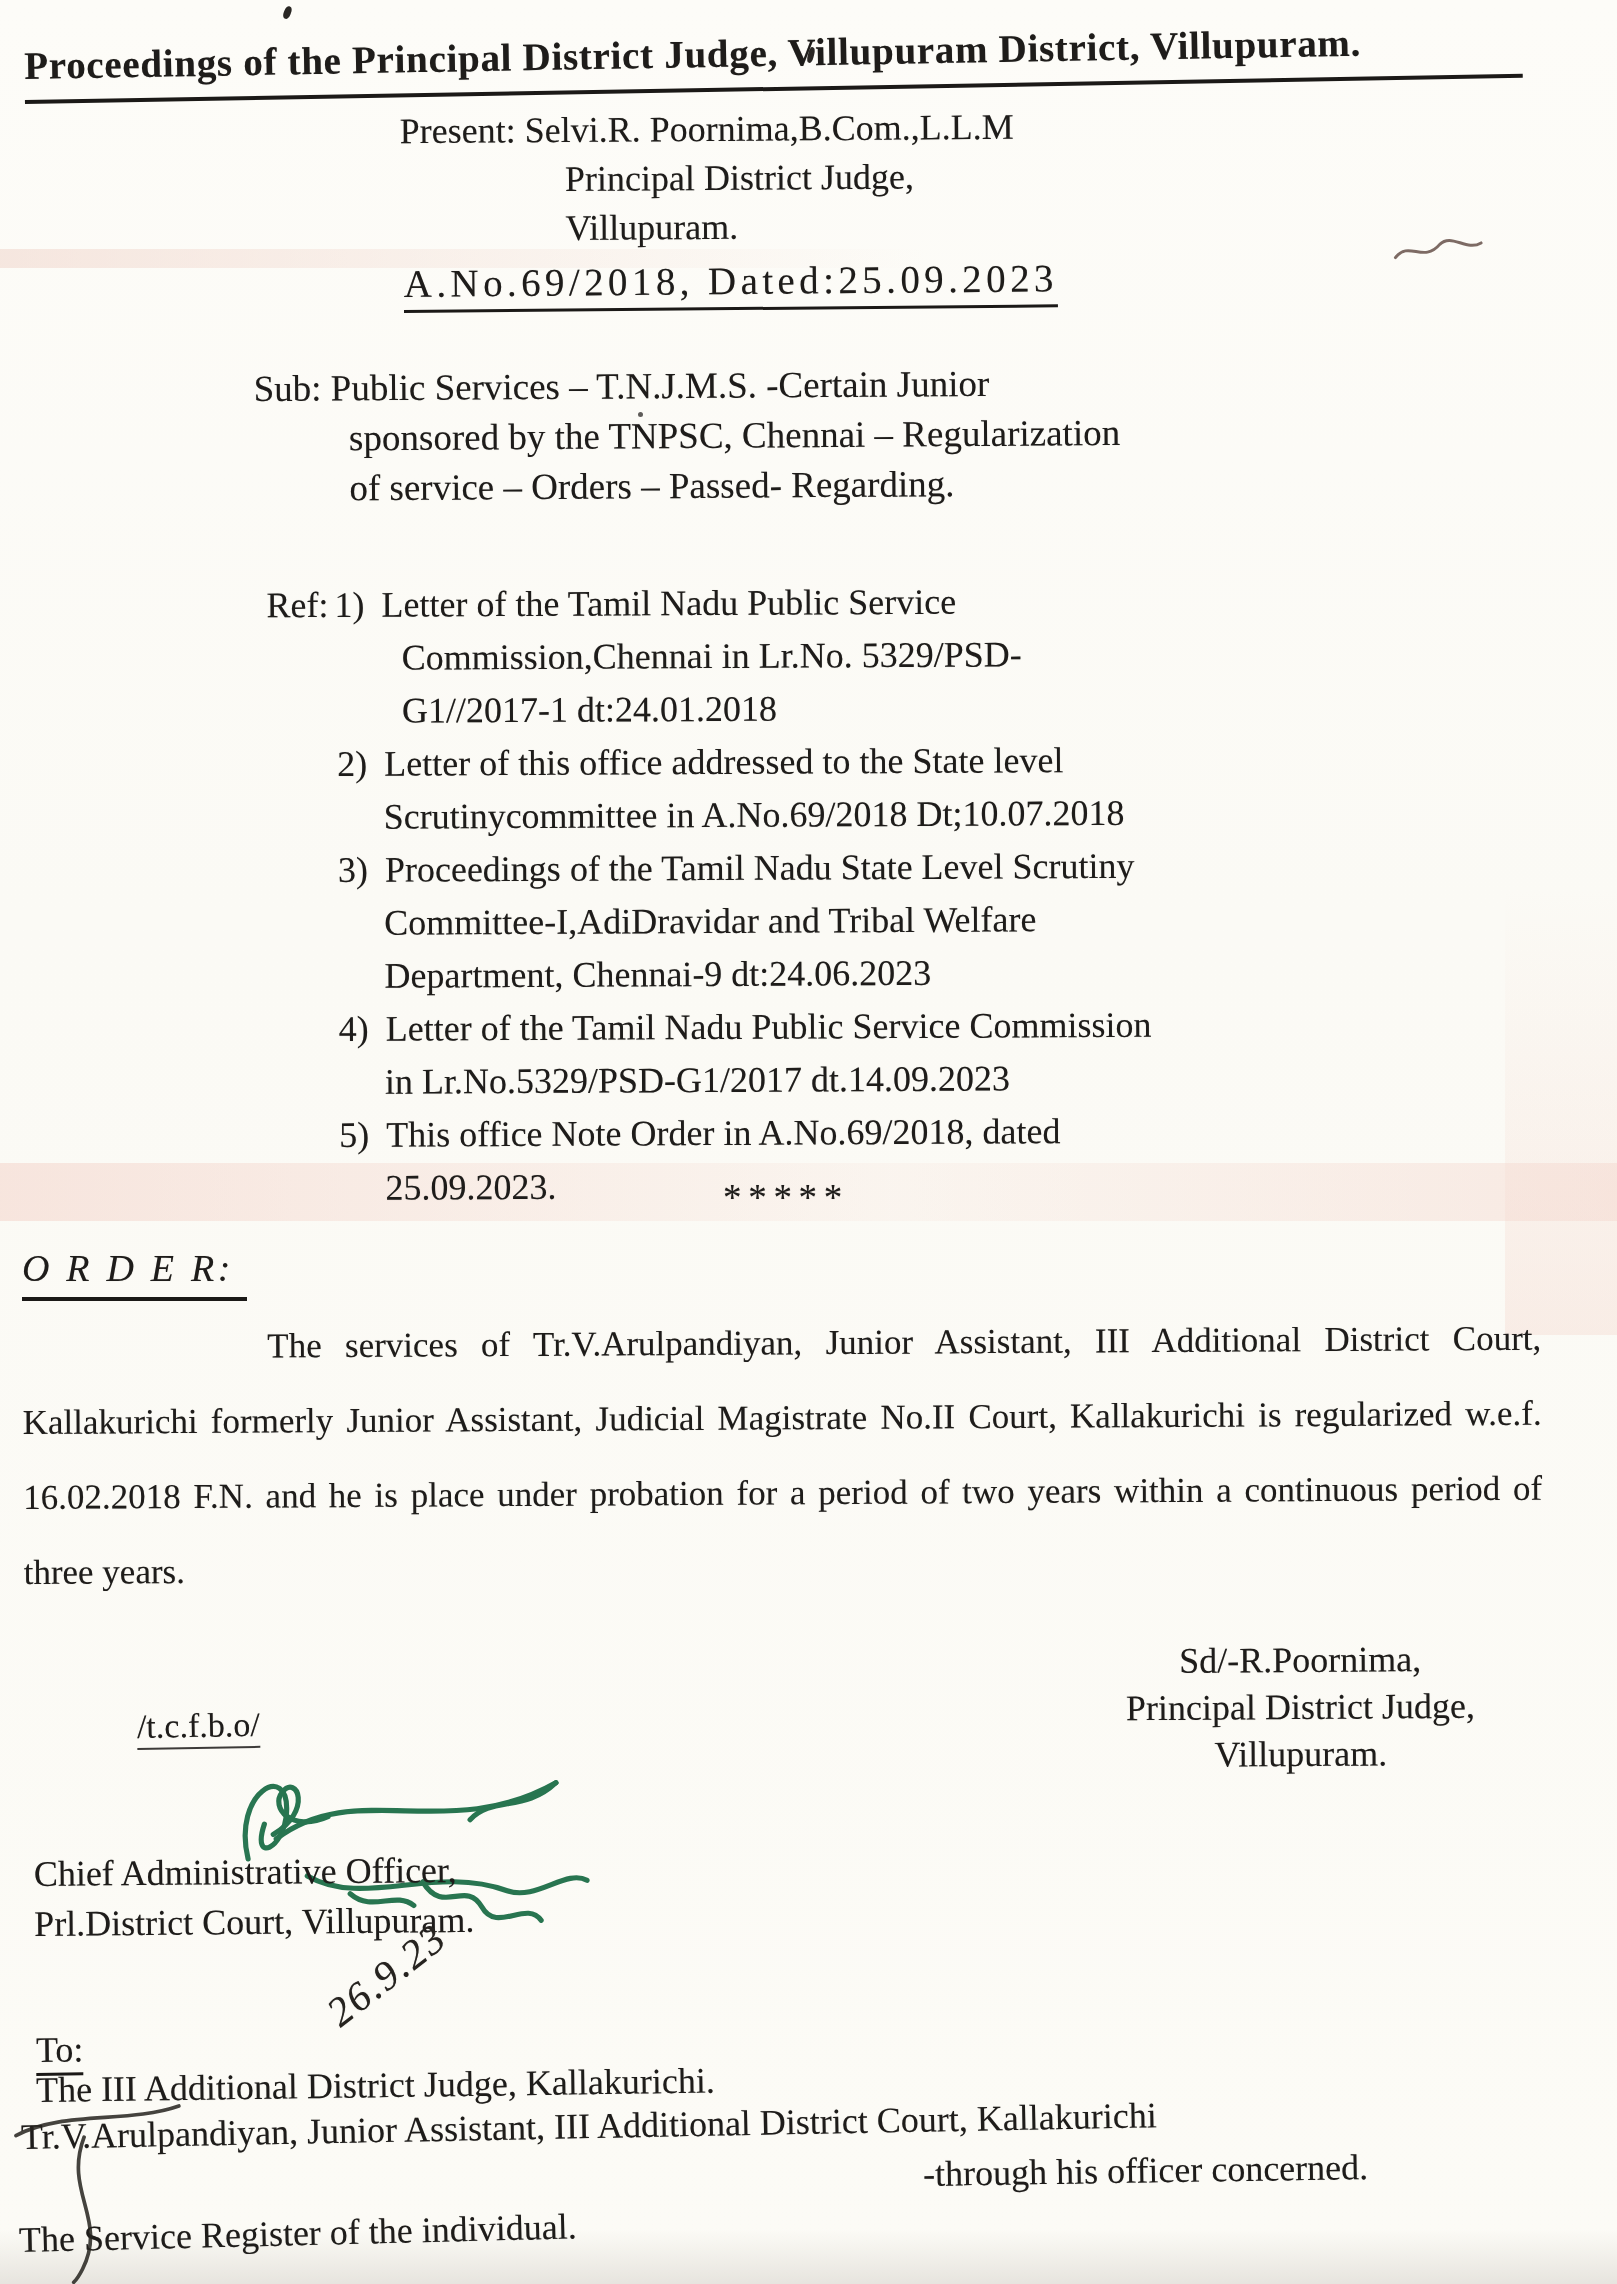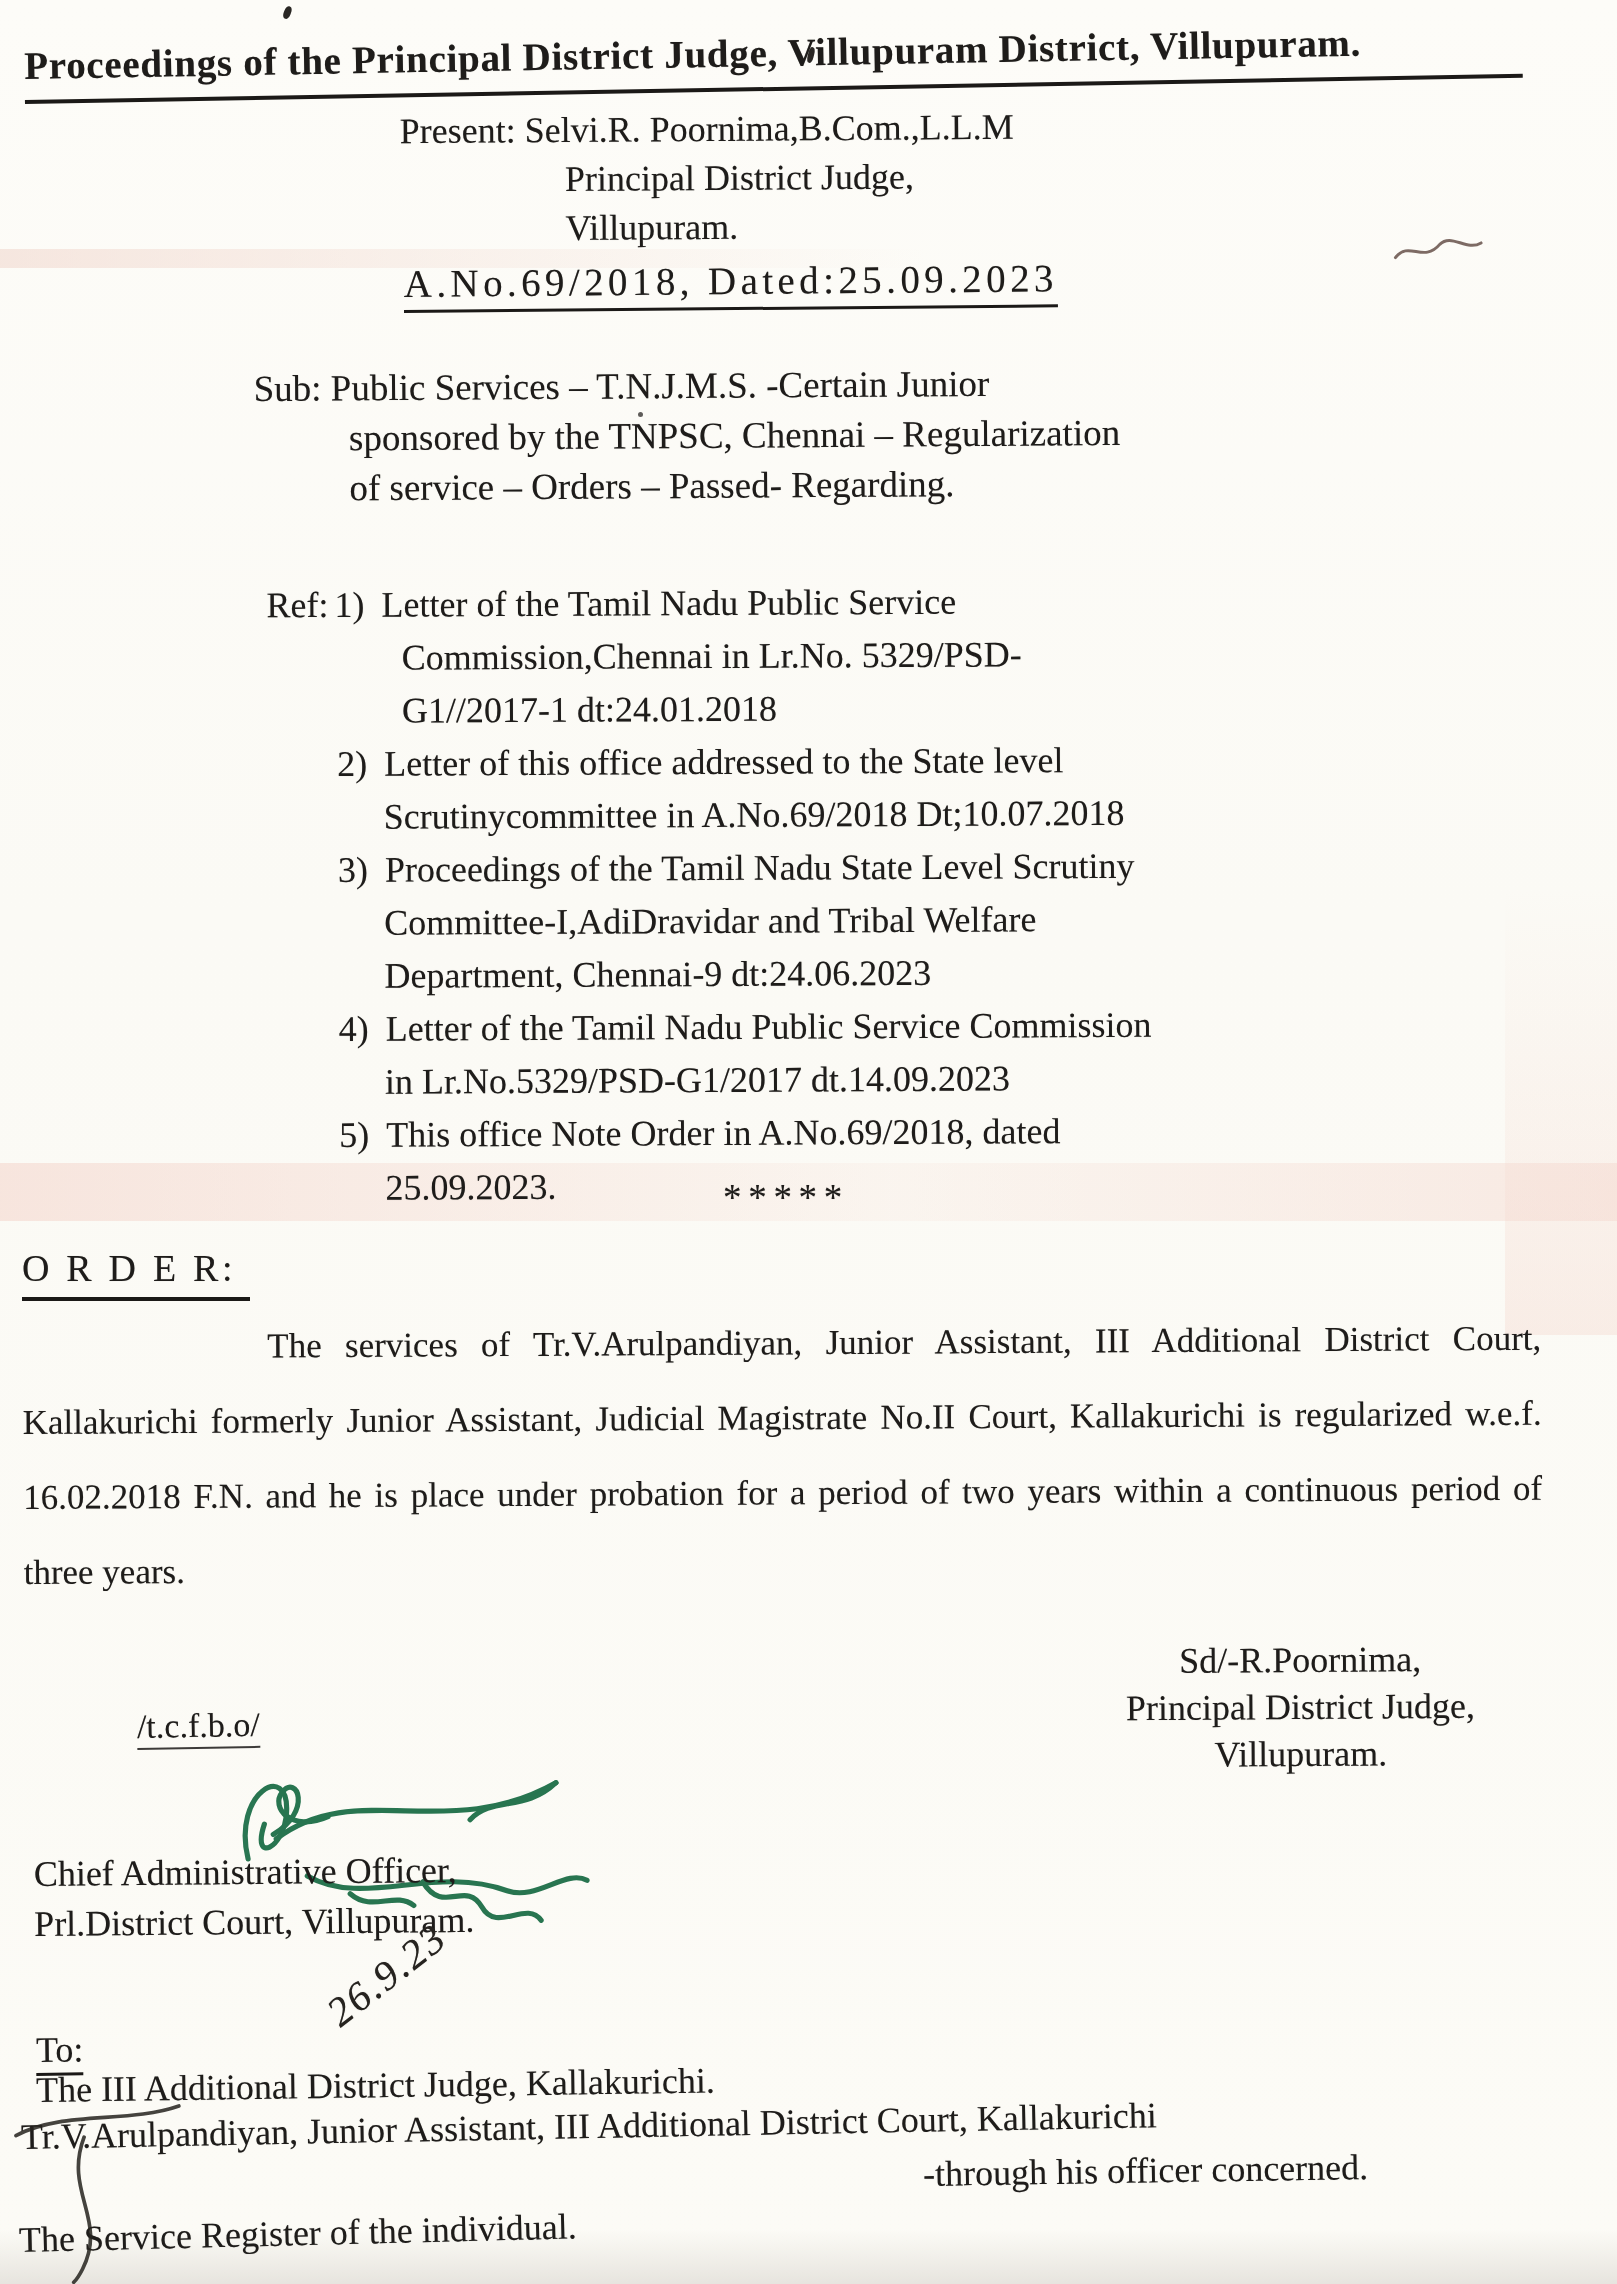--- a/index.html
+++ b/index.html
@@ -43,21 +43,21 @@
   .ref{position:absolute;left:268px;top:577px;font-size:36px;line-height:53px;transform:rotate(-.3deg)}
   .ref .lbl{display:inline-block;width:68px}
   .ref .num{display:inline-block;width:47px}
   .ref .first{white-space:nowrap}
   .ref .cont{padding-left:135px}
   .ref .ref-item.shift{margin-left:70px}
   .ref .ref-item.shift .cont{padding-left:46px}
   .separator{position:absolute;left:723px;top:1176px;font-size:37px;letter-spacing:6.7px}
   .order-head{
     position:absolute;left:22px;top:1246px;font-size:38px;letter-spacing:3.7px;
-    border-bottom:4.4px solid #1b1917;padding:0 13.3px 7.4px 0;
+    border-bottom:4.4px solid #1b1917;padding:0 13.3px 7.4px 0;font-style:italic;
   }
   .order-body{
     position:absolute;left:22px;top:1310px;width:1519px;
     font-size:35px;line-height:75px;text-align:justify;text-indent:245px;
     transform:rotate(-.35deg);transform-origin:left top;
   }
   .sd{position:absolute;left:1089px;top:1637px;width:423px;text-align:center;font-size:36px;line-height:47px;transform:rotate(-.4deg)}
   .tcfbo{
     position:absolute;left:137px;top:1708px;font-size:34px;
     border-bottom:2.2px solid rgba(27,25,23,.85);padding-bottom:1.5px;

